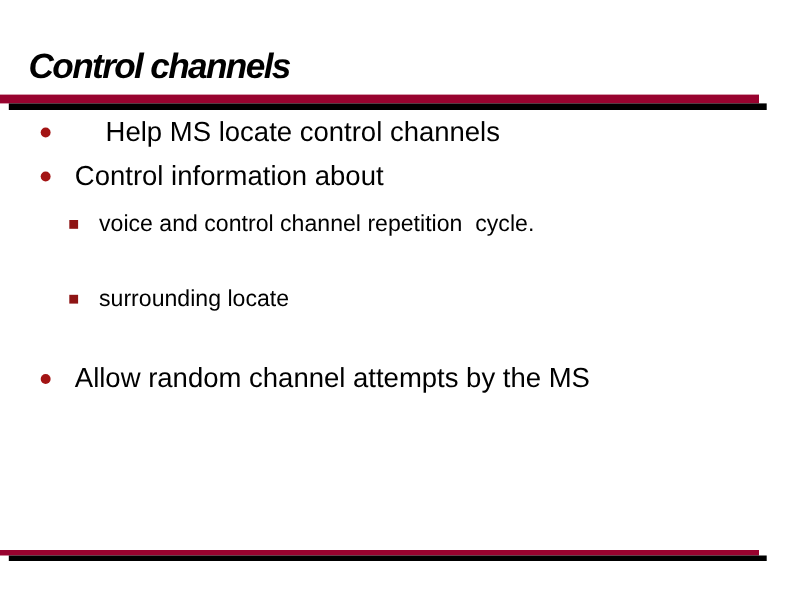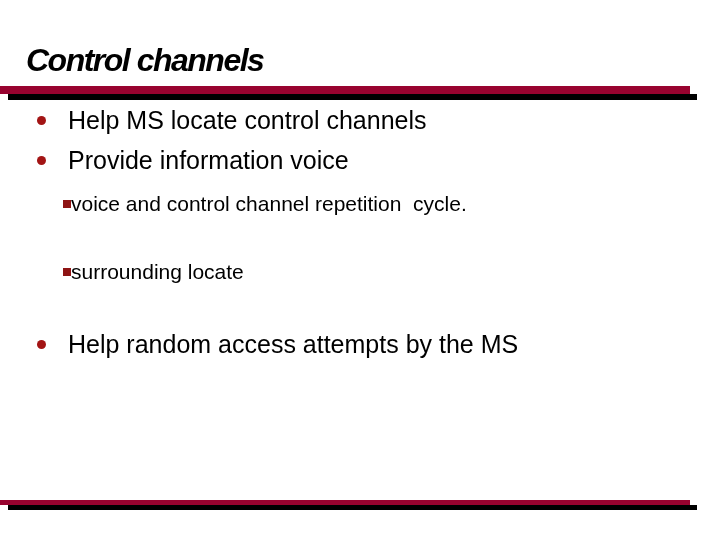--- a/index.html
+++ b/index.html
@@ -65,31 +65,32 @@
     height: 9px;
     margin-top: 11px;
     border-radius: 50%;
     background: var(--bullet-red, #a31414);
   }
   
   .bullet-row.l2 { left: 63px; }
   .bullet-row.l2 .text {
     font-size: 21px;
     line-height: 1.2;
+    margin-left: 19px;
     text-align: center;
   }
   .marker-square {
     flex: 0 0 auto;
     width: 8px;
     height: 8px;
     margin-top: 9px;
     background: var(--square-red, #8e1414);
   }
 
-  .row-1 { top: 105px; }
+  .row-1 { top: 105px; gap: 28px; }
   .row-2 { top: 145px; }
   .row-3 { top: 191px; }
   .row-4 { top: 225px; }
   .row-5 { top: 259px; }
   .row-6 { top: 293px; }
   .row-7 { top: 329px; }
 </style>
 </head>
 <body>
 
@@ -100,36 +101,36 @@
   <div class="rule red top-red"></div>
   <div class="rule black top-black"></div>
 
   <div class="bullet-row l1 row-1">
     <span class="marker-disc"></span>
     <span class="text">Help MS locate control channels</span>
   </div>
 
   <div class="bullet-row l1 row-2">
     <span class="marker-disc"></span>
-    <span class="text">Provide information voice</span>
+    <span class="text">Control information about</span>
   </div>
 
   <div class="bullet-row l2 row-3">
     <span class="marker-square"></span>
     <span class="text">voice and control channel repetition  cycle.</span>
   </div>
 
 
   <div class="bullet-row l2 row-5">
     <span class="marker-square"></span>
     <span class="text">surrounding locate</span>
   </div>
 
 
   <div class="bullet-row l1 row-7">
     <span class="marker-disc"></span>
-    <span class="text">Help random access attempts by the MS</span>
+    <span class="text">Allow random channel attempts by the MS</span>
   </div>
 
   <div class="rule red bot-red"></div>
   <div class="rule black bot-black"></div>
 
 </div>
 
 </body></html>

